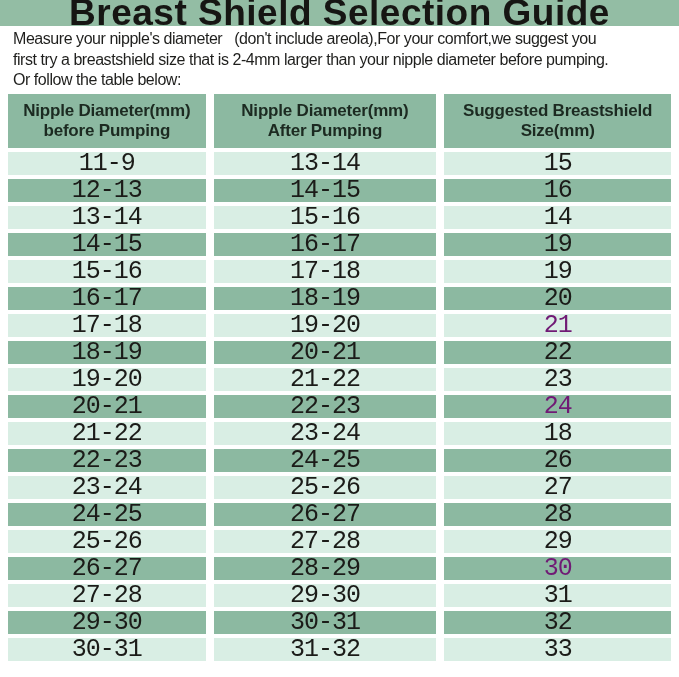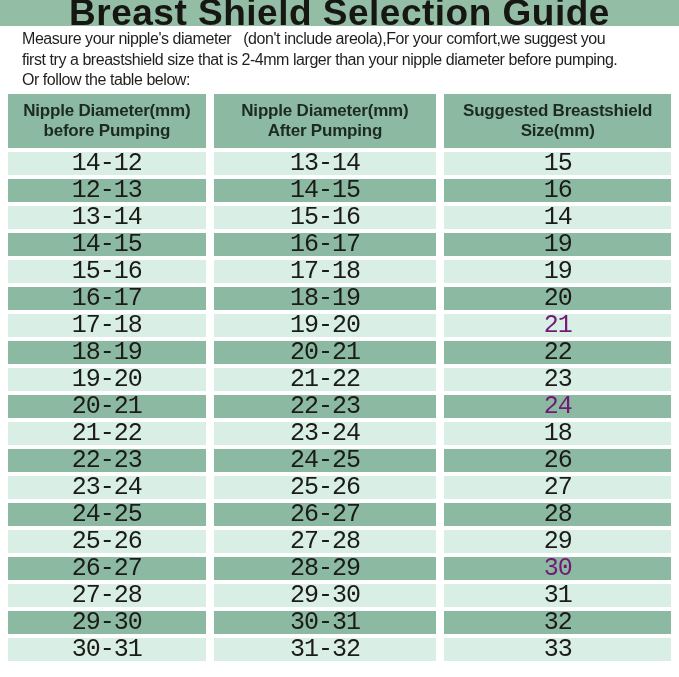--- a/index.html
+++ b/index.html
@@ -27,21 +27,20 @@
     white-space: nowrap;
   }
 
   
   .intro {
     padding: 3px 10px 1px 13px;
     color: #1f1f1d;
     font-size: 16px;
     letter-spacing: -0.45px;
     line-height: 20.5px;
-    margin-left: 9px;
   }
   .intro span { display: block; white-space: pre-wrap; }
 
   
   table {
     width: 679px;
     border-collapse: separate;
     border-spacing: 8px 4px;
     table-layout: fixed;
     margin-top: -2px;
@@ -108,21 +107,21 @@
         </th>
         <th>
           <span>Suggested Breastshield</span><br>
           <span>Size(mm)</span>
         </th>
       </tr>
     </thead>
     <tbody>
 
     <tr>
-        <td>14-12</td>
+        <td>11-9</td>
         <td>13-14</td>
         <td>15</td>
       </tr>
         <tr>
         <td>12-13</td>
         <td>14-15</td>
         <td>16</td>
       </tr>
         <tr>
         <td>13-14</td>

